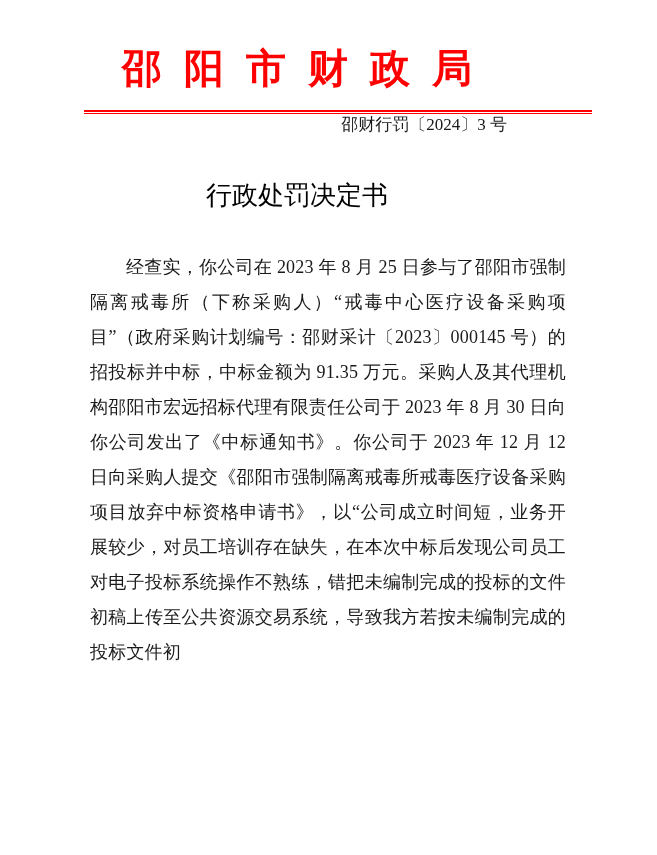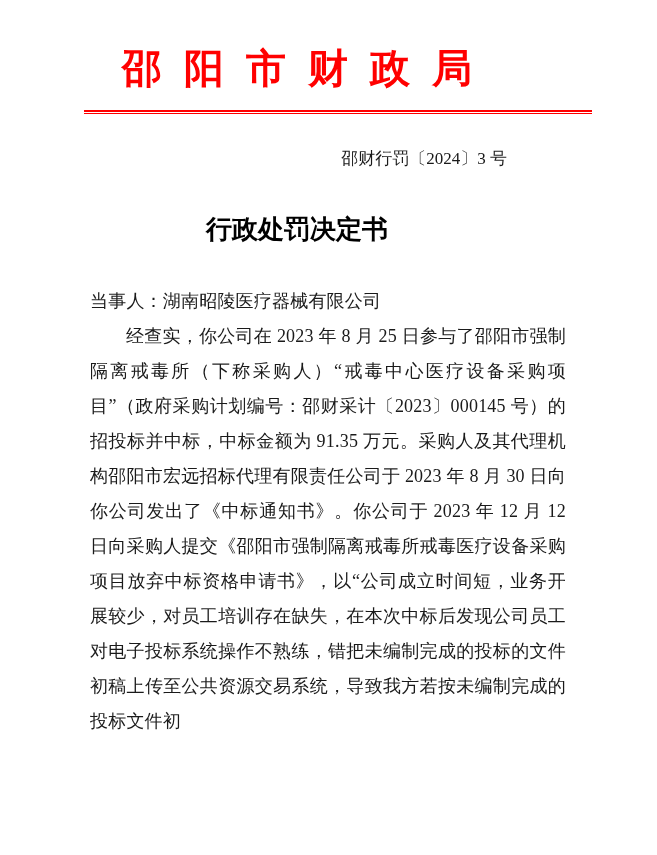--- a/index.html
+++ b/index.html
@@ -25,32 +25,31 @@
   }
   .red-rule {
     margin: 18px 0 0 84px;
     width: 508px;
     height: 1px;
     background: #ffffff;
     border-top: 2px solid var(--accent, #ff0000);
     border-bottom: 1px solid var(--accent, #ff0000);
   }
   .doc-number {
-    margin-top: 34px;
     padding-right: 87px;
     text-align: right;
     font-size: 17px;
     line-height: 22px;
     color: #1a1a1a;
   }
   .doc-title {
     margin: 42px 0 0 0;
     text-align: center;
     font-size: 26px;
-    font-weight: bold;
+    font-weight: normal;
     line-height: 36px;
     color: #000000;
   }
   .body {
     margin: 36px 0 0 90px;
     width: 476px;
     font-size: 18px;
     letter-spacing: 0.2px;
     line-height: 35px;
     text-align: justify;
@@ -66,17 +65,16 @@
 
   <div class="org-name">邵 阳 市 财 政 局</div>
 
   <div class="red-rule"></div>
 
   <div class="doc-number">邵财行罚〔2024〕3 号</div>
 
   <h1 class="doc-title">行政处罚决定书</h1>
 
   <div class="body">
-    <p>当事人：湖南昭陵医疗器械有限公司</p>
     <p class="indent">经查实，你公司在 2023 年 8 月 25 日参与了邵阳市强制隔离戒毒所（下称采购人）“戒毒中心医疗设备采购项目”（政府采购计划编号：邵财采计〔2023〕000145 号）的招投标并中标，中标金额为 91.35 万元。采购人及其代理机构邵阳市宏远招标代理有限责任公司于 2023 年 8 月 30 日向你公司发出了《中标通知书》。你公司于 2023 年 12 月 12 日向采购人提交《邵阳市强制隔离戒毒所戒毒医疗设备采购项目放弃中标资格申请书》，以“公司成立时间短，业务开展较少，对员工培训存在缺失，在本次中标后发现公司员工对电子投标系统操作不熟练，错把未编制完成的投标的文件初稿上传至公共资源交易系统，导致我方若按未编制完成的投标文件初</p>
   </div>
 
 </div>
 
 </body></html>

